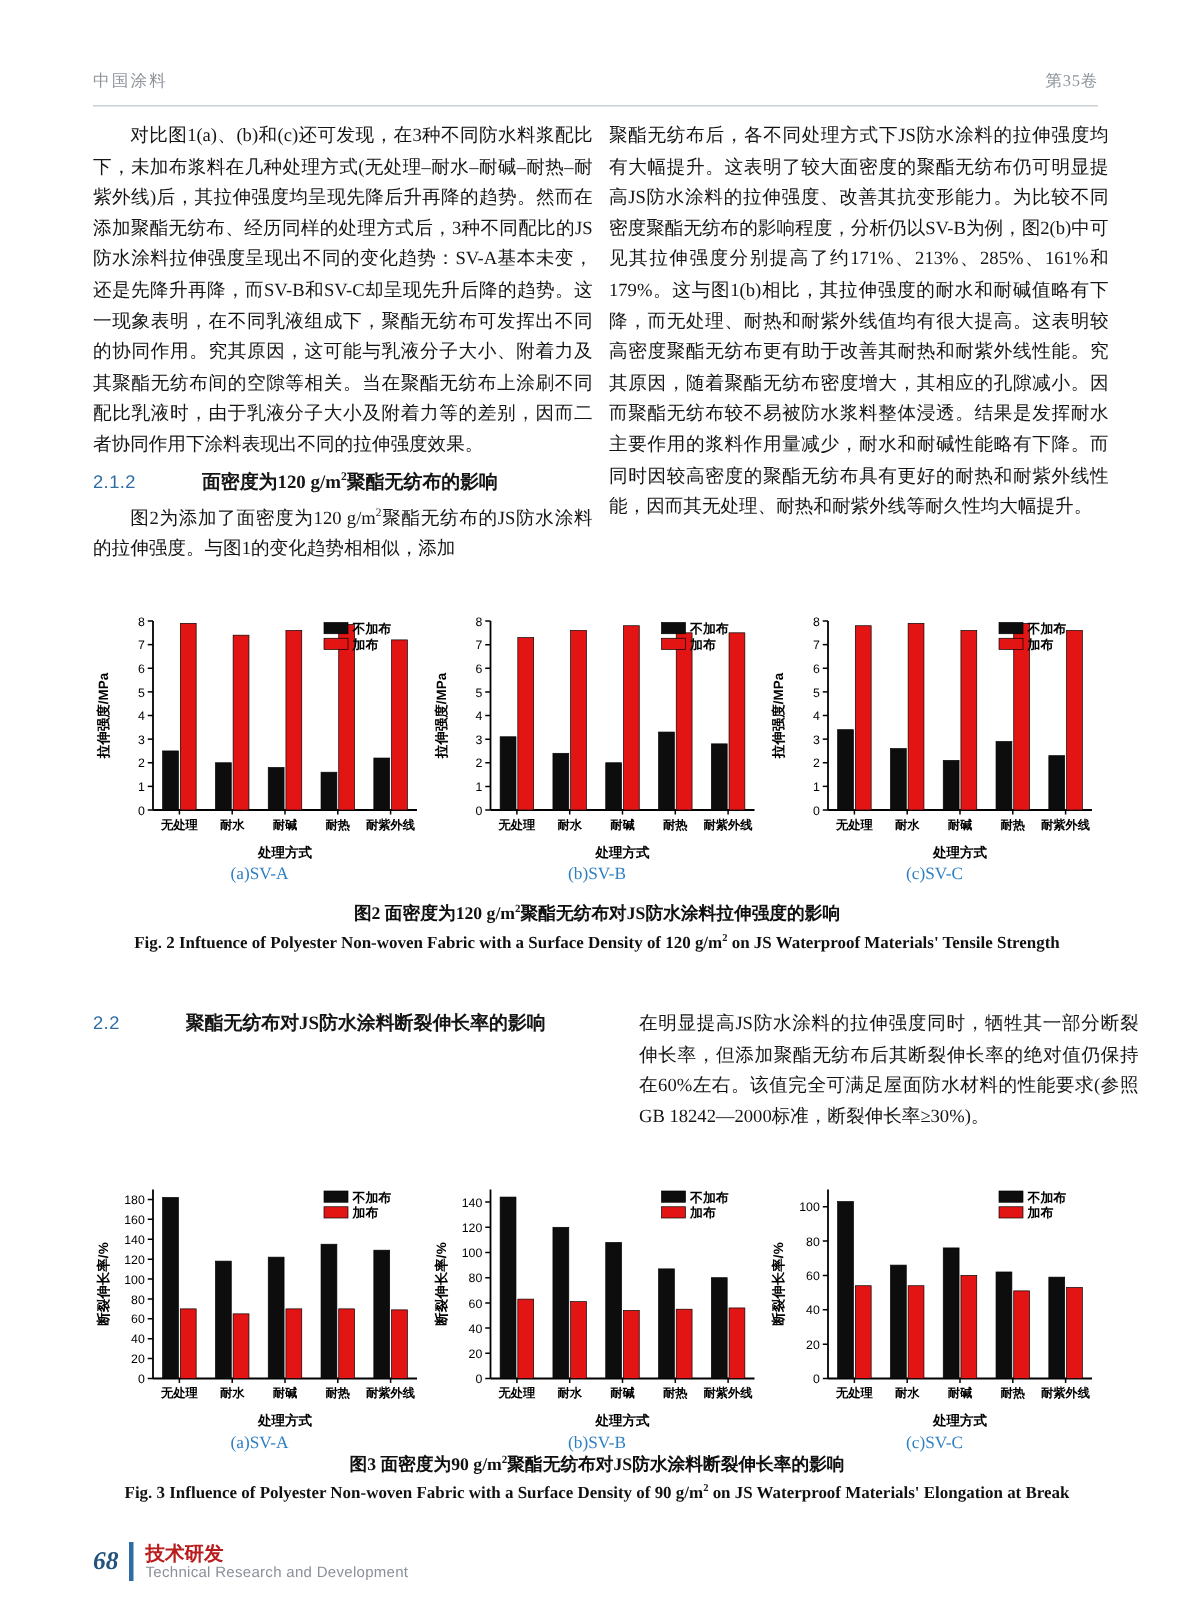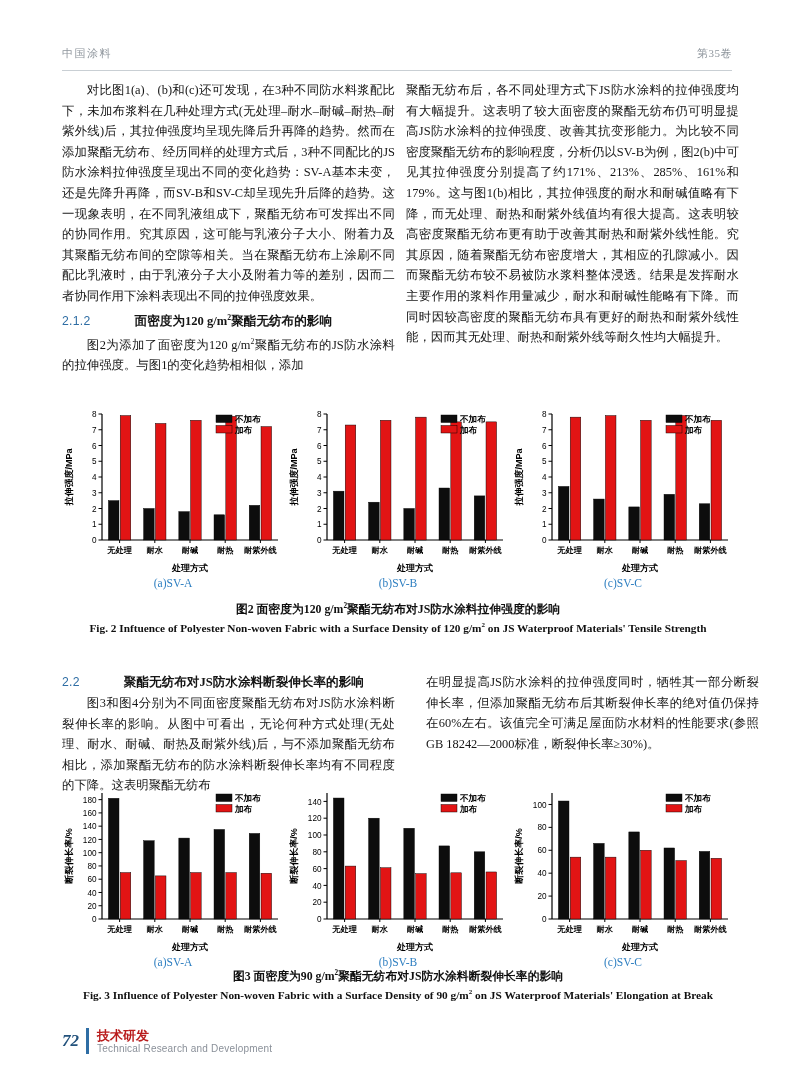--- a/index.html
+++ b/index.html
@@ -335,21 +335,20 @@
 
   <div class="figcaption cap2">
     <div class="cn"><span>图2  面密度为120 g/m</span><sup>2</sup><span>聚酯无纺布对JS防水涂料拉伸强度的影响</span></div>
     <div class="en"><span>Fig. 2   Inftuence of Polyester Non-woven Fabric with a Surface Density of 120 g/m</span><sup>2</sup><span> on JS Waterproof Materials' Tensile Strength</span></div>
   </div>
 
   <div class="col col-left block-b-left">
     <p class="sec-head">
       <span class="sec-num">2.2</span><span class="sec-title">聚酯无纺布对JS防水涂料断裂伸长率的影响</span>
     </p>
-    <p class="indent">图3和图4分别为不同面密度聚酯无纺布对JS防水涂料断裂伸长率的影响。从图中可看出，无论何种方式处理(无处理、耐水、耐碱、耐热及耐紫外线)后，与不添加聚酯无纺布相比，添加聚酯无纺布的防水涂料断裂伸长率均有不同程度的下降。这表明聚酯无纺布</p>
   </div>
 
   <div class="col col-right block-b-right">
     <p>在明显提高JS防水涂料的拉伸强度同时，牺牲其一部分断裂伸长率，但添加聚酯无纺布后其断裂伸长率的绝对值仍保持在60%左右。该值完全可满足屋面防水材料的性能要求(参照GB 18242—2000标准，断裂伸长率≥30%)。</p>
   </div>
 
   <div class="figrow fig3">
     <div class="chart-cell">
       <div class="chart-box" id="c-fig3a">
           <svg width="222" height="172" viewBox="0 0 222 172" class="chart-svg">
@@ -504,21 +503,21 @@
       <div class="subcap">(c)SV-C</div>
     </div>
   </div>
 
   <div class="figcaption cap3">
     <div class="cn"><span>图3  面密度为90 g/m</span><sup>2</sup><span>聚酯无纺布对JS防水涂料断裂伸长率的影响</span></div>
     <div class="en"><span>Fig. 3   Influence of Polyester Non-woven Fabric with a Surface Density of 90 g/m</span><sup>2</sup><span> on JS Waterproof Materials' Elongation at Break</span></div>
   </div>
 
   <div class="footer">
-    <span class="folio">72</span>
+    <span class="folio">68</span>
     <span class="folio-bar"></span>
     <span>
       <span class="footer-txt-cn" style="display:block">技术研发</span>
       <span class="footer-txt-en" style="display:block">Technical Research and Development</span>
     </span>
   </div>
 
 </div>
 
 </body></html>

